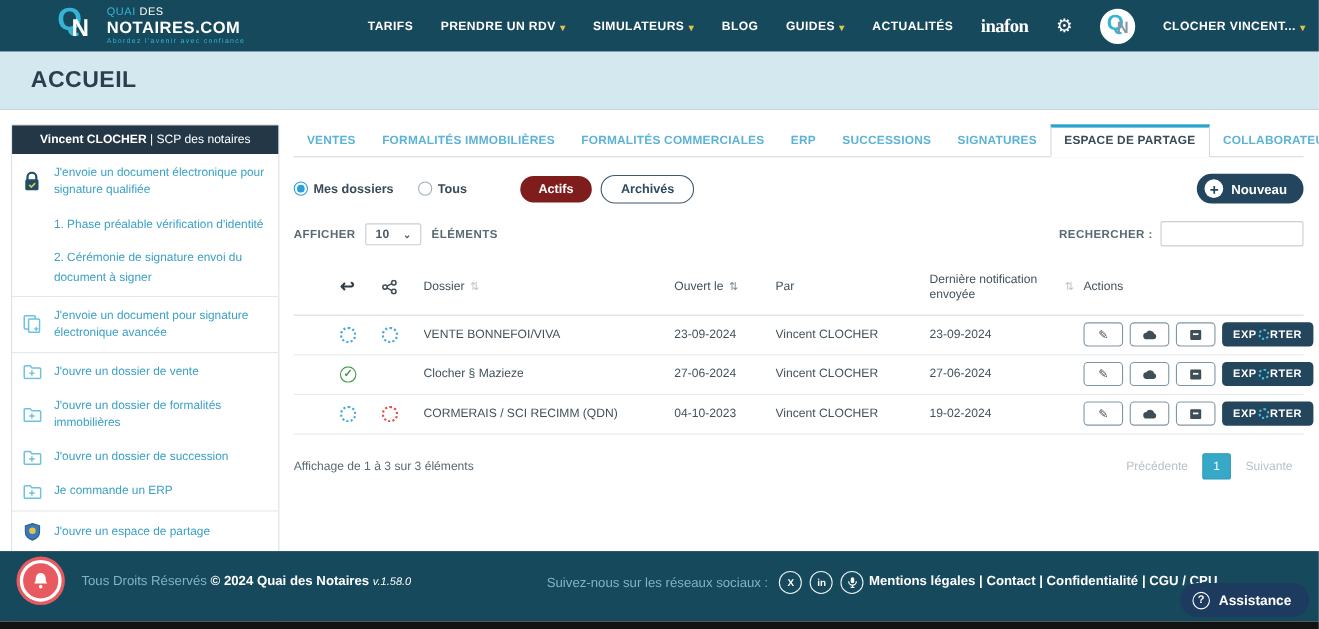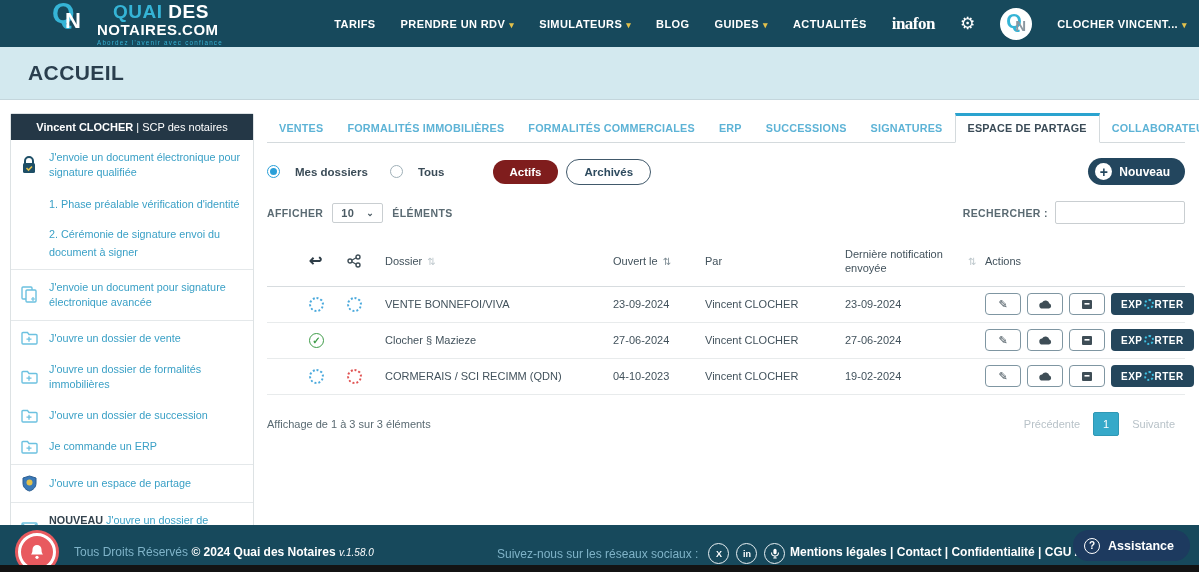--- a/index.html
+++ b/index.html
@@ -7,21 +7,21 @@
     font-family:"Liberation Sans", sans-serif; }
   .page { position:relative; width:1199px; height:572px; }
 
   
   .navbar { height:47px; background:#17495c; display:flex; align-items:center; padding:0 12px 0 0; }
   .logo { display:flex; align-items:flex-start; gap:7px; margin-left:52px; }
   .logo-mark { position:relative; width:38px; height:36px; }
   .logo-q { position:absolute; left:0; top:-3px; font-size:29px; font-weight:bold; color:#35b4d6; }
   .logo-n { position:absolute; left:13px; top:8px; font-size:22px; font-weight:bold; color:#fff; }
   .logo-text { line-height:1.05; padding-top:2px; }
-  .logo-line1 { font-size:19px; font-weight:bold; letter-spacing:.5px;margin-left:16px; }
+  .logo-line1 { font-size:10px; font-weight:normal; letter-spacing:.5px; }
   .logo-quai { color:#35b4d6; } .logo-des { color:#fff; }
   .logo-line2 { font-size:15px; font-weight:bold; color:#fff; letter-spacing:.5px; }
   .logo-tagline { font-size:6.3px; color:#35b4d6; letter-spacing:1.2px; margin-top:2px; }
   .nav-menu { margin-left:auto; display:flex; align-items:center; gap:25px; }
   .nav-item { color:#fff; font-size:11px; font-weight:bold; letter-spacing:.4px; cursor:pointer; display:flex; align-items:flex-end; gap:4px; white-space:nowrap; }
   .caret { color:#e3c14b; font-size:9px; }
   .inafon { color:#fff; font-family:"Liberation Serif", serif; font-size:17px; font-weight:bold; letter-spacing:-.5px; }
   .gear { color:#fff; font-size:17px; cursor:pointer; }
   .avatar { width:32px; height:32px; border-radius:50%; background:#fff; position:relative; overflow:hidden; cursor:pointer; }
   .avatar .aq { position:absolute; left:6px; top:2px; font-size:20px; font-weight:bold; color:#35b4d6; }
@@ -47,21 +47,21 @@
   .nouveau { color:#33424d; font-weight:bold; }
 
   
   .main { flex:1; margin-left:13px; min-width:0; }
 
   .tabs { display:flex; align-items:center; border-bottom:1px solid #d4dadd; }
   .tab { font-size:10.8px; font-weight:bold; color:#5db3d6; padding:8px 12px; letter-spacing:.2px; cursor:pointer; white-space:nowrap; }
   .tab.active { color:#3a4b57; background:#fff; border:1px solid #d4dadd; border-top:3px solid #2aa3cf; border-bottom:1px solid #fff; margin-bottom:-1px; padding:6px 12px 8px; }
 
   .filter-row { display:flex; align-items:center; margin-top:15px; }
-  .radio { display:flex; align-items:center; gap:15px; font-size:11.5px; font-weight:bold; color:#3a4b57; cursor:pointer; margin-right:22px; }
+  .radio { display:flex; align-items:center; gap:5px; font-size:11.5px; font-weight:bold; color:#3a4b57; cursor:pointer; margin-right:22px; }
   .rdot { width:13px; height:13px; border-radius:50%; border:1px solid #9fb0b8; background:#fff; position:relative; flex:none; }
   .rdot.checked { border-color:#2a9fd8; }
   .rdot.checked::after { content:""; position:absolute; left:2px; top:2px; width:7px; height:7px; border-radius:50%; background:#2a9fd8; }
   .pill { border-radius:15px; padding:6px 17px; font-size:11.5px; font-weight:bold; cursor:pointer; }
   .pill-actifs { background:#7f1d1d; color:#fff; margin-left:26px; }
   .pill-archives { background:#fff; color:#2d4a5e; border:1px solid #41596b; margin-left:8px; }
   .btn-nouveau { margin-left:auto; background:#23465e; color:#fff; border-radius:16px; padding:5px 15px 5px 7px; font-size:12px; font-weight:bold; display:flex; align-items:center; gap:7px; cursor:pointer; }
   .plus-circle { width:17px; height:17px; border-radius:50%; background:#fff; color:#23465e; display:flex; align-items:center; justify-content:center; font-size:14px; font-weight:bold; }
 
   .display-row { display:flex; align-items:center; margin-top:16px; font-size:10.5px; font-weight:bold; color:#5a6a72; letter-spacing:.4px; }
@@ -88,21 +88,21 @@
   .btn-export { background:#24465c; color:#fff; border:none; border-radius:4px; height:22px; padding:0 10px; font-size:10px; font-weight:bold; letter-spacing:.5px; display:flex; align-items:center; cursor:pointer; }
   .o-spin { width:10px; height:10px; border:2px dotted #3fc1e3; border-radius:50%; margin:0 1px; }
 
   .tbl-footer { display:flex; align-items:center; margin-top:17px; }
   .summary { font-size:11px; color:#5a6a72; }
   .paging { margin-left:auto; display:flex; align-items:center; font-size:11px; }
   .pg-nav { color:#b8c2c8; padding:5px 10px; cursor:pointer; }
   .pg-num { background:#36a9c9; color:#fff; padding:5px 9px; border:1px solid #2f98b5; border-radius:2px; margin:0 3px; cursor:pointer; }
 
   
-  .footer { position:absolute; left:0; right:0; bottom:7px; height:40px; background:#17495c; }
+  .footer { position:absolute; left:0; right:0; bottom:7px; height:64px; background:#17495c; }
   .bottom-strip { position:absolute; left:0; right:0; bottom:0; height:7px; background:#131313; }
   .bell-wrap { position:absolute; left:18px; top:8px; width:38px; height:38px; border-radius:50%; background:#e85a5f; border:3px solid #fff; box-shadow:0 0 0 3px #e85a5f; display:flex; align-items:center; justify-content:center; cursor:pointer; }
   .f-left { position:absolute; left:74px; top:20px; font-size:12px; white-space:nowrap; }
   .f-rights { color:#7fb3c8; }
   .f-copy { color:#fff; font-weight:bold; }
   .f-ver { color:#fff; font-style:italic; font-size:10px; }
   .f-mid { position:absolute; left:497px; top:18px; display:flex; align-items:center; gap:7px; }
   .f-follow { font-size:12px; color:#7fb3c8; margin-right:3px; white-space:nowrap; }
   .soc { width:21px; height:21px; border-radius:50%; border:1.5px solid #e8f0f3; color:#fff; display:flex; align-items:center; justify-content:center; font-size:9px; font-weight:bold; cursor:pointer; }
   .f-right { position:absolute; left:790px; top:20px; font-size:12px; font-weight:bold; color:#fff; white-space:nowrap; cursor:pointer; }

